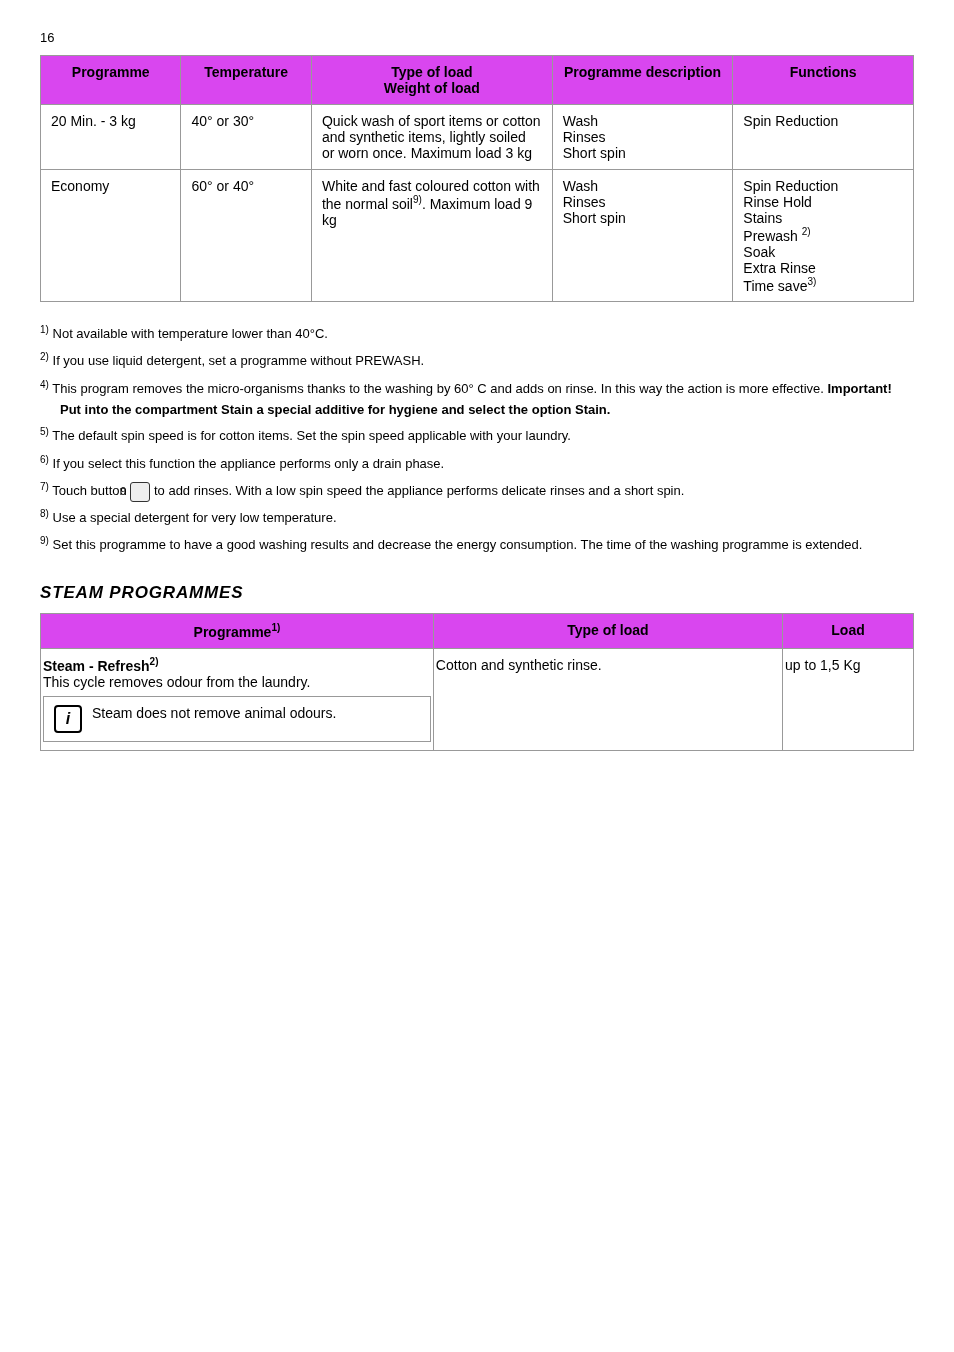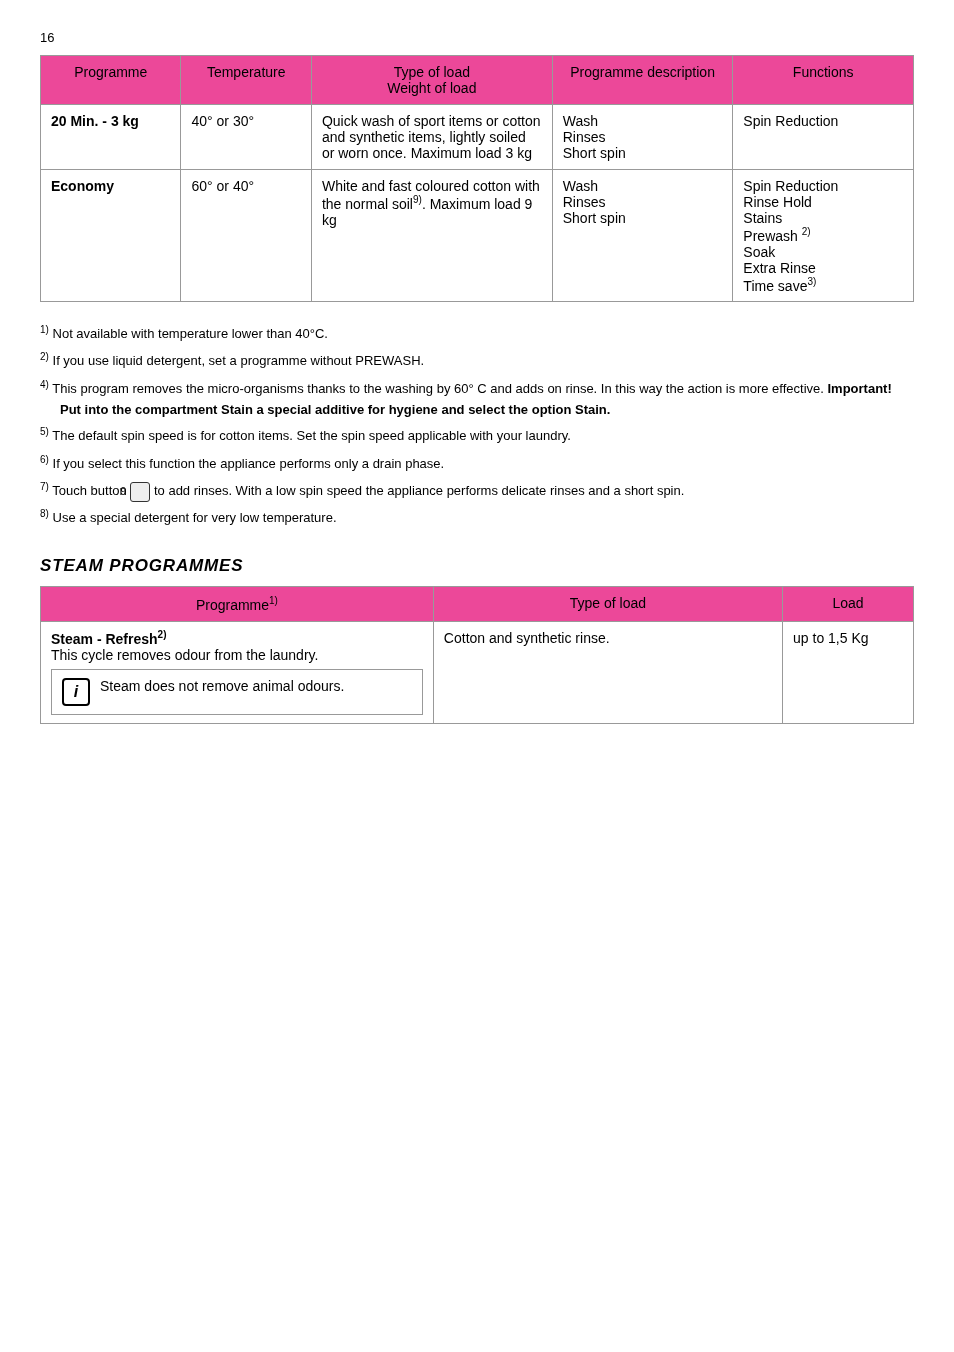--- a/index.html
+++ b/index.html
@@ -20,29 +20,29 @@
       border-collapse: collapse;
       margin-bottom: 20px;
     }
     table th, table td {
       border: 1px solid #999;
       padding: 8px 10px;
       vertical-align: top;
       font-size: 14px;
     }
     table thead th {
-      background: #ec4899;
-      font-weight: normal;
+      background: #d946ef;
+      font-weight: bold;
     }
     .col-programme { width: 14%; }
     .col-temp { width: 13%; }
     .col-typeload { width: 24%; }
     .col-progdesc { width: 18%; }
     .col-functions { width: 18%; }
-    .bold-cell { font-weight: bold; }
+    .bold-cell { font-weight: normal; }
     .footnotes {
       font-size: 13px;
       line-height: 1.6;
       margin-bottom: 27px;
     }
     .footnotes p {
       margin-bottom: 4px;
       padding-left: 20px;
       text-indent: -20px;
     }
@@ -50,21 +50,21 @@
     .section-title {
       font-size: 17px;
       font-weight: bold;
       letter-spacing: 0.05em;
       margin-bottom: 10px;
       margin-top: 18px;
       font-style: italic;
     }
     .steam-table th, .steam-table td {
       border: 1px solid #999;
-      padding: 8px 10px;
+      padding: 8px 2px;
       vertical-align: top;
     }
     .steam-table .col-prog { width: 45%; }
     .steam-table .col-type { width: 40%; }
     .steam-table .col-load { width: 15%; }
     .info-box {
       display: flex;
       align-items: flex-start;
       gap: 10px;
       border: 1px solid #999;
@@ -137,20 +137,21 @@
 </table>
 
 <div class="footnotes">
   <p><sup>1)</sup> Not available with temperature lower than 40°C.</p>
   <p><sup>2)</sup> If you use liquid detergent, set a programme without PREWASH.</p>
   <p><sup>4)</sup> This program removes the micro-organisms thanks to the washing by 60° C and adds on rinse. In this way the action is more effective. <strong>Important! Put into the compartment Stain a special additive for hygiene and select the option Stain.</strong></p>
   <p><sup>5)</sup> The default spin speed is for cotton items. Set the spin speed applicable with your laundry.</p>
   <p><sup>6)</sup> If you select this function the appliance performs only a drain phase.</p>
   <p><sup>7)</sup> Touch button <span class="button-icon">9</span> to add rinses. With a low spin speed the appliance performs delicate rinses and a short spin.</p>
   <p><sup>8)</sup> Use a special detergent for very low temperature.</p>
+  <p><sup>9)</sup> Set this programme to have a good washing results and decrease the energy consumption. The time of the washing programme is extended.</p>
 </div>
 
 <div class="section-title">STEAM PROGRAMMES</div>
 
 <table class="steam-table">
   <thead>
     <tr>
       <th class="col-prog">Programme<sup>1)</sup></th>
       <th class="col-type">Type of load</th>
       <th class="col-load">Load</th>

